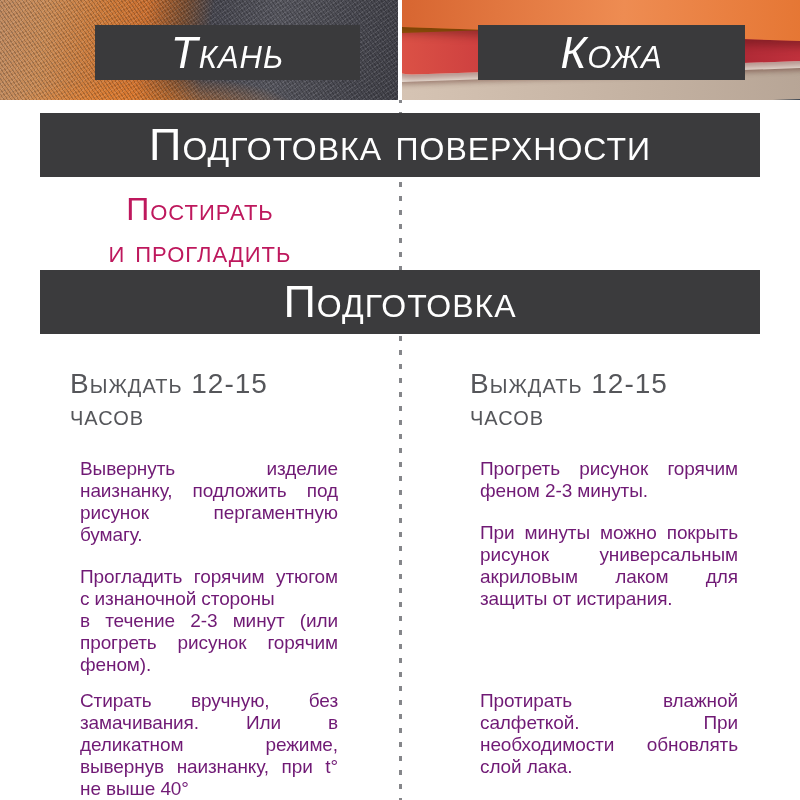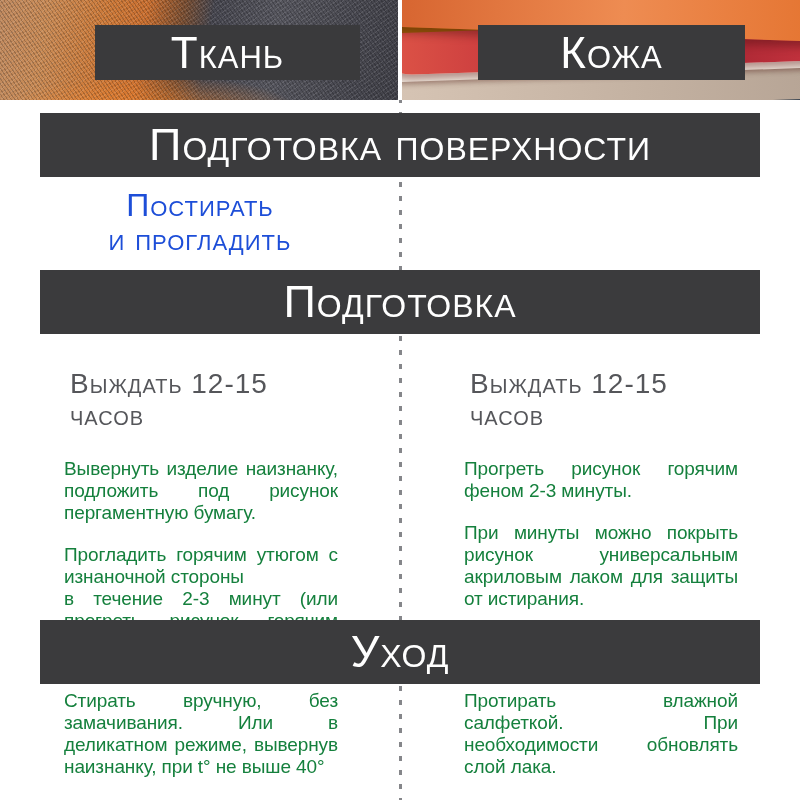--- a/index.html
+++ b/index.html
@@ -10,21 +10,21 @@
   }
 
   
   .divider {
     position:absolute; left:399px; top:0; width:3px; height:800px; z-index:1;
     background:repeating-linear-gradient(to bottom, #85868a 0 5px, transparent 5px 14px);
   }
 
   
   .photos { position:absolute; top:0; left:0; width:800px; height:100px; display:flex; z-index:2; }
-  .photo { position:relative; height:100px; overflow:hidden; }
+  .photo { position:relative; height:100px; overflow:hidden;font-style:italic; }
   .photo.fabric { width:398px; }
   .photo-gap { width:4px; background:#ffffff; }
   .photo.leather { width:398px; background:#a16207; }
 
   .fabric-base {
     position:absolute; inset:0;
     background:
       radial-gradient(ellipse 60% 60% at 38% 112%, rgba(238,132,46,.78), rgba(238,132,46,0) 62%),
       linear-gradient(99deg, #c08a60 0%, #c88a55 12%, #cc7a3a 26%, #c96f30 36%, #7a4f33 45%, #474750 52%, #56565e 68%, #4a4a52 84%, #404048 100%);
   }
@@ -61,42 +61,42 @@
     display:flex; align-items:center; justify-content:center;
     font-variant:small-caps; font-size:45px; letter-spacing:1px;
   }
   .banner-preparation { top:113px; }
   .banner-fixation    { top:270px; }
   .banner-care        { top:620px; }
 
   
   .subhead {
     position:absolute; top:188px; width:400px; z-index:2;
-    text-align:center; color:#1d4ed8;
-    font-variant:small-caps; font-size:32px; line-height:34px; letter-spacing:1px;
+    text-align:center; color:#be185d;
+    font-variant:small-caps; font-size:32px; line-height:42px; letter-spacing:1px;
     white-space:pre-line;
   }
   .subhead-left  { left:0; }
   .subhead-right { left:400px; }
 
   
   .fixcol, .carecol { position:absolute; width:274px; z-index:2; }
   .fixcol  { top:352px; }
   .carecol { top:690px; }
   .col-left  { left:64px; }
   .col-right { left:464px; }
 
   .colhead {
     color:#55565a; font-variant:small-caps; font-size:28px; letter-spacing:1px;
     margin:16px 0 26px 6px;
   }
   .body-p {
-    color:#15803d; font-size:19px; line-height:22px; letter-spacing:-0.1px;
+    color:#701a75; font-size:19px; line-height:22px; letter-spacing:-0.1px;
     text-align:justify; white-space:pre-line;
-    margin:0 0 20px 0;
+    margin:0 0 20px 16px;
   }
   .body-p:last-child { margin-bottom:0; }
 </style>
 </head>
 <body>
 
 <div class="page">
 
   <div class="divider"></div>
 
@@ -141,23 +141,20 @@
     <p class="body-p">Прогладить горячим утюгом с изнаночной стороны
 в течение 2-3 минут (или прогреть рисунок горячим феном).</p>
   </div>
 
   <div class="fixcol col-right">
     <div class="colhead">Выждать 12-15 часов</div>
     <p class="body-p">Прогреть рисунок горячим феном 2-3 минуты.</p>
     <p class="body-p">При минуты можно покрыть рисунок универсальным акриловым лаком для защиты от истирания.</p>
   </div>
 
-  <div class="banner banner-care">
-    <span>Уход</span>
-  </div>
 
   <div class="carecol col-left">
     <p class="body-p">Стирать вручную, без замачивания. Или в деликатном режиме, вывернув наизнанку, при t° не выше 40°</p>
   </div>
 
   <div class="carecol col-right">
     <p class="body-p">Протирать влажной салфеткой. При необходимости обновлять слой лака.</p>
   </div>
 
 </div>

